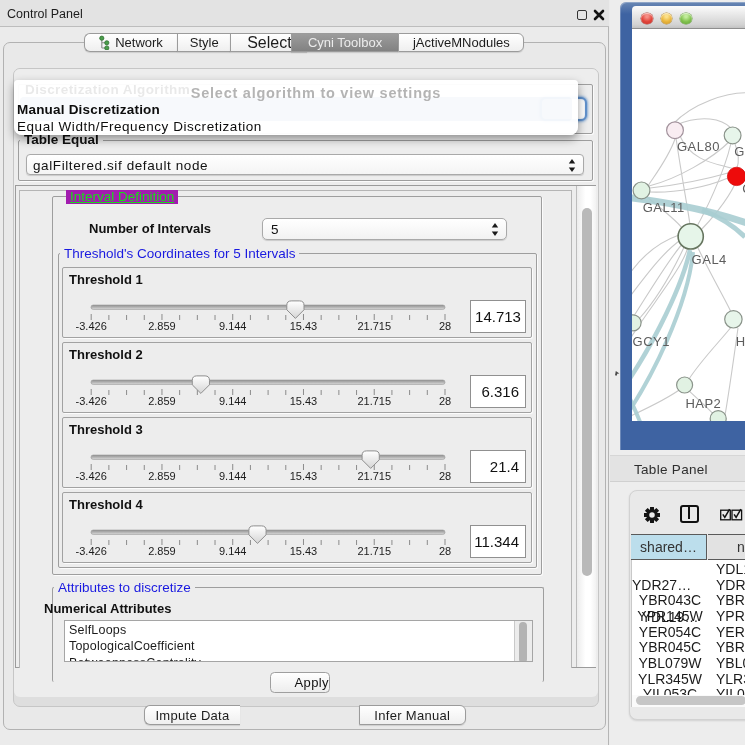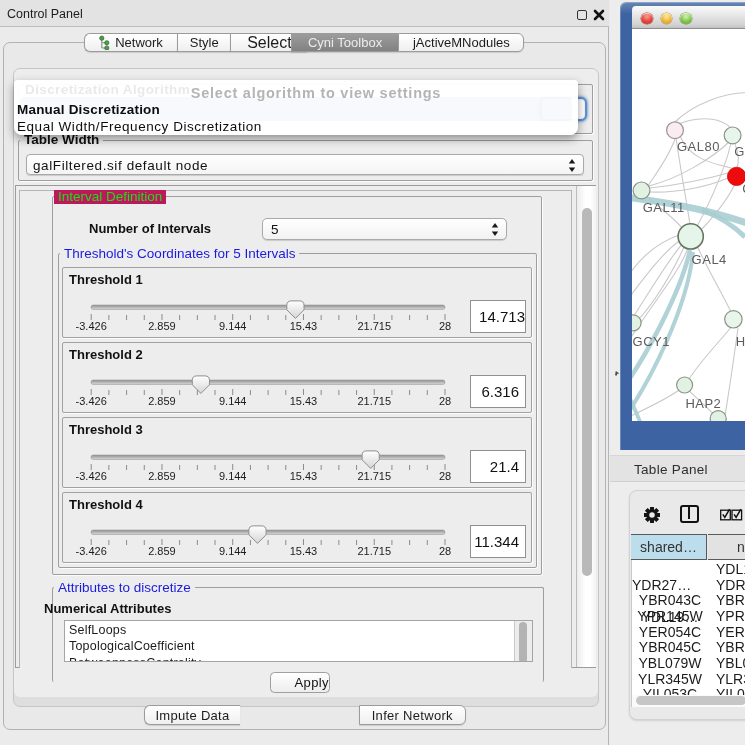--- a/index.html
+++ b/index.html
@@ -33,38 +33,38 @@
 
     <div class="abs" style="left:14px; top:69px; width:584px; height:628px; background:#ededed; border-radius:6px;"></div>
 
     <div class="abs" id="toptabs" style="left:84px; top:32px; height:20px;"></div>
 
     <div class="fs" style="left:18px; top:84px; width:575px; height:50px; border-radius:2px;"></div>
 
     <div class="abs" style="left:540px; top:97px; width:47px; height:24px; background:#fff; border:2.5px solid #6090cb; border-radius:6px; box-shadow:0 0 2.5px 1px rgba(95,146,204,.75), inset 0 0 1.5px rgba(95,146,204,.5);"></div>
 
     <div class="fs" style="left:18px; top:140px; width:575px; height:41px;"></div>
-    <div class="legend" style="left:20px; top:133px; font-weight:bold; color:#111; background:#ededed;">Table Width</div>
+    <div class="legend" style="left:20px; top:133px; font-weight:bold; color:#111; background:#ededed;">Table Equal</div>
     <div class="abs" style="left:26px; top:154px; width:558px; height:21px; background:linear-gradient(180deg,#ffffff,#f4f4f4); border:1px solid #a9a9a9; border-radius:4px; box-shadow:0 1px 1px rgba(0,0,0,.15);">
       <div class="abs" style="left:6px; top:3px; font-size:13.5px; letter-spacing:0.6px; color:#111;">galFiltered.sif default node</div>
       <svg class="abs" style="right:7px; top:4px;" width="8" height="13" viewBox="0 0 8 13">
         <path d="M4 0 L7.2 4.6 L0.8 4.6 Z" fill="#1a1a1a"></path>
           <path d="M4 13 L7.2 8.4 L0.8 8.4 Z" fill="#1a1a1a"></path>
       </svg>
     </div>
 
     <div class="abs" style="left:15px; top:185px; width:581px; height:483px; background:#ededed; border:1px solid #9b9b9b;"></div>
 
     <div class="abs" style="left:19px; top:190px; width:553px; height:478px; background:#ededed; border:1px solid #b5b5b5; border-bottom:none;"></div>
 
     <div class="abs" style="left:576px; top:186px; width:20px; height:481px; background:linear-gradient(90deg,#ececec,#ffffff 45%,#ffffff 70%,#f2f2f2); border-left:1px solid #bdbdbd;"></div>
     <div class="abs" style="left:582px; top:208px; width:9.5px; height:368px; background:#b9b9b9; border-radius:5px;"></div>
 
     <div class="fs" style="left:52px; top:196px; width:490px; height:379px;"></div>
-    <div class="legend" style="left:54px; top:190px; color:#17e017; background:#be185d;">Interval Definition</div>
+    <div class="legend" style="left:66px; top:190px; color:#17e017; background:#a21caf;text-decoration:underline;">Interval Definition</div>
 
     <div class="abs" style="left:89px; top:221px; font-size:13px; font-weight:bold; color:#111;">Number of Intervals</div>
     <div class="abs" style="left:262px; top:218px; width:245px; height:22px; background:linear-gradient(180deg,#ffffff,#f2f2f2); border:1px solid #a9a9a9; border-radius:5px; box-shadow:0 1px 1px rgba(0,0,0,.15);">
       <div class="abs" style="left:8px; top:3px; font-size:13.5px; color:#111;">5</div>
       <svg class="abs" style="right:7px; top:4px;" width="8" height="13" viewBox="0 0 8 13">
         <path d="M4 0 L7.2 4.6 L0.8 4.6 Z" fill="#1a1a1a"></path>
           <path d="M4 13 L7.2 8.4 L0.8 8.4 Z" fill="#1a1a1a"></path>
       </svg>
     </div>
 
@@ -89,21 +89,21 @@
           <path d="M2.8 3.5 V13 M2.8 7.8 H7.6 M2.8 13 H7.6" stroke="#8a8a8a" stroke-width="1.1" fill="none"></path>
           <circle cx="2.8" cy="3.2" r="2.1" fill="#4b9e4b" stroke="#2e7030" stroke-width="0.8"></circle>
           <circle cx="7.8" cy="7.8" r="2.1" fill="#4b9e4b" stroke="#2e7030" stroke-width="0.8"></circle>
           <circle cx="7.8" cy="13" r="2.1" fill="#4b9e4b" stroke="#2e7030" stroke-width="0.8"></circle>
         </svg>Network</div>
       <div class="abs" style="left:177px; top:32.5px; width:53.4px; height:19px; background:linear-gradient(180deg,#ffffff,#efefef); color:#1c1c1c; border:1px solid #9b9b9b; border-right:none;  font-size:13px; text-align:center; line-height:18px; box-shadow:0 1px 1px rgba(0,0,0,.12);">Style</div>
       <div class="abs" style="left:230.4px; top:32.5px; width:77px; height:19px; background:linear-gradient(180deg,#ffffff,#efefef); color:#1c1c1c; border:1px solid #9b9b9b; border-right:none;  font-size:16px; text-align:center; line-height:18px; box-shadow:0 1px 1px rgba(0,0,0,.12);">Select</div>
       <div class="abs" style="left:290.8px; top:32.5px; width:107.6px; height:19px; background:linear-gradient(180deg,#9c9c9c,#828282); color:#ececec; border:1px solid #9b9b9b; border-right:none;  font-size:13px; text-align:center; line-height:18px; box-shadow:0 1px 1px rgba(0,0,0,.12);">Cyni Toolbox</div>
       <div class="abs" style="left:398.4px; top:32.5px; width:126px; height:19px; background:linear-gradient(180deg,#ffffff,#efefef); color:#1c1c1c; border:1px solid #9b9b9b; border-right:none; border-radius:0 6px 6px 0; border-right:1px solid #9b9b9b; font-size:13px; text-align:center; line-height:18px; box-shadow:0 1px 1px rgba(0,0,0,.12);">jActiveMNodules</div>
       <div class="abs" style="left:144px; top:705px; width:96px; height:20px; background:linear-gradient(180deg,#ffffff,#efefef); color:#1c1c1c; border:1px solid #9b9b9b; border-right:none; border-radius:6px 0 0 6px; font-size:13px; letter-spacing:0.3px; text-align:center; line-height:19px; box-shadow:0 1px 1px rgba(0,0,0,.12);">Impute Data</div>
-      <div class="abs" style="left:358.6px; top:705px; width:107.4px; height:20px; background:linear-gradient(180deg,#ffffff,#efefef); color:#1c1c1c; border:1px solid #9b9b9b; border-right:none; border-radius:0 6px 6px 0; border-right:1px solid #9b9b9b; font-size:13px; letter-spacing:0.3px; text-align:center; line-height:19px; box-shadow:0 1px 1px rgba(0,0,0,.12);">Infer Network</div>
+      <div class="abs" style="left:358.6px; top:705px; width:107.4px; height:20px; background:linear-gradient(180deg,#ffffff,#efefef); color:#1c1c1c; border:1px solid #9b9b9b; border-right:none; border-radius:0 6px 6px 0; border-right:1px solid #9b9b9b; font-size:13px; letter-spacing:0.3px; text-align:center; line-height:19px; box-shadow:0 1px 1px rgba(0,0,0,.12);">Infer Manual</div>
       <div class="abs" style="left:62px; top:267px; width:470px; height:71px; background:#ededed; border:1px solid #a2a2a2; border-radius:2px; box-shadow:1px 1px 0 rgba(255,255,255,.8);"></div>
       <div class="abs" style="left:69px; top:271.5px; font-size:13px; font-weight:bold; color:#111;">Threshold 1</div>
       <svg class="abs" style="left:62px; top:295px;" width="470" height="42" viewBox="0 0 470 42">
         <rect x="29" y="10" width="354" height="4.5" rx="2.25" fill="url(#trk0)" stroke="#9a9a9a" stroke-width="0.6"></rect>
         <defs>
           <linearGradient id="trk0" x1="0" y1="0" x2="0" y2="1">
             <stop offset="0" stop-color="#8f8f8f"></stop>
             <stop offset="1" stop-color="#d9d9d9"></stop>
           </linearGradient>
           <linearGradient id="th0" x1="0" y1="0" x2="0" y2="1">
@@ -133,21 +133,21 @@
         <line x1="365.31" y1="20" x2="365.31" y2="25" stroke="#8b8b8b" stroke-width="1"></line>
         <line x1="383" y1="19" x2="383" y2="25" stroke="#8b8b8b" stroke-width="1"></line>
         <text x="29.2" y="34.5" font-size="11" fill="#1c1c1c" text-anchor="middle" font-family="Liberation Sans">-3.426</text>
         <text x="99.96000000000001" y="34.5" font-size="11" fill="#1c1c1c" text-anchor="middle" font-family="Liberation Sans">2.859</text>
         <text x="170.72" y="34.5" font-size="11" fill="#1c1c1c" text-anchor="middle" font-family="Liberation Sans">9.144</text>
         <text x="241.48000000000002" y="34.5" font-size="11" fill="#1c1c1c" text-anchor="middle" font-family="Liberation Sans">15.43</text>
         <text x="312.24" y="34.5" font-size="11" fill="#1c1c1c" text-anchor="middle" font-family="Liberation Sans">21.715</text>
         <text x="383" y="34.5" font-size="11" fill="#1c1c1c" text-anchor="middle" font-family="Liberation Sans">28</text>
         <path d="M 224.8123782854961 14.8 L 224.8123782854961 10.3 Q 224.8123782854961 5.9 229.2123782854961 5.9 L 237.61237828549608 5.9 Q 242.01237828549608 5.9 242.01237828549608 10.3 L 242.01237828549608 14.8 L 233.4123782854961 23.4 Z" fill="url(#th0)" stroke="#8e8e8e" stroke-width="1" stroke-linejoin="round"></path>
       </svg>
-      <div class="abs" style="left:470px; top:300px; width:56px; height:33px; background:#fff; border:1px solid #909090; font-size:15px; color:#111; text-align:right; line-height:31px; padding-right:0;">14.713</div>
+      <div class="abs" style="left:470px; top:300px; width:56px; height:33px; background:#fff; border:1px solid #909090; font-size:15px; color:#111; text-align:center; line-height:31px; padding-right:0;">14.713</div>
       <div class="abs" style="left:62px; top:342px; width:470px; height:71px; background:#ededed; border:1px solid #a2a2a2; border-radius:2px; box-shadow:1px 1px 0 rgba(255,255,255,.8);"></div>
       <div class="abs" style="left:69px; top:346.5px; font-size:13px; font-weight:bold; color:#111;">Threshold 2</div>
       <svg class="abs" style="left:62px; top:370px;" width="470" height="42" viewBox="0 0 470 42">
         <rect x="29" y="10" width="354" height="4.5" rx="2.25" fill="url(#trk1)" stroke="#9a9a9a" stroke-width="0.6"></rect>
         <defs>
           <linearGradient id="trk1" x1="0" y1="0" x2="0" y2="1">
             <stop offset="0" stop-color="#8f8f8f"></stop>
             <stop offset="1" stop-color="#d9d9d9"></stop>
           </linearGradient>
           <linearGradient id="th1" x1="0" y1="0" x2="0" y2="1">

